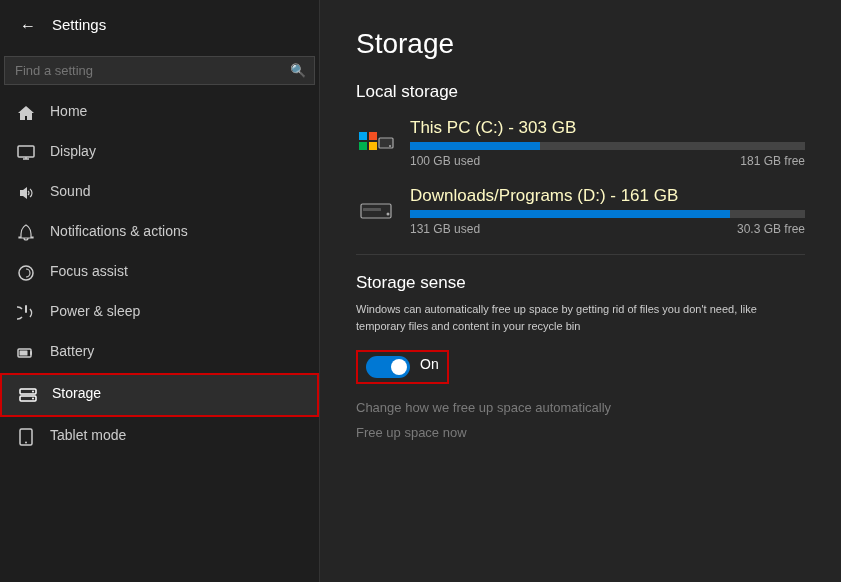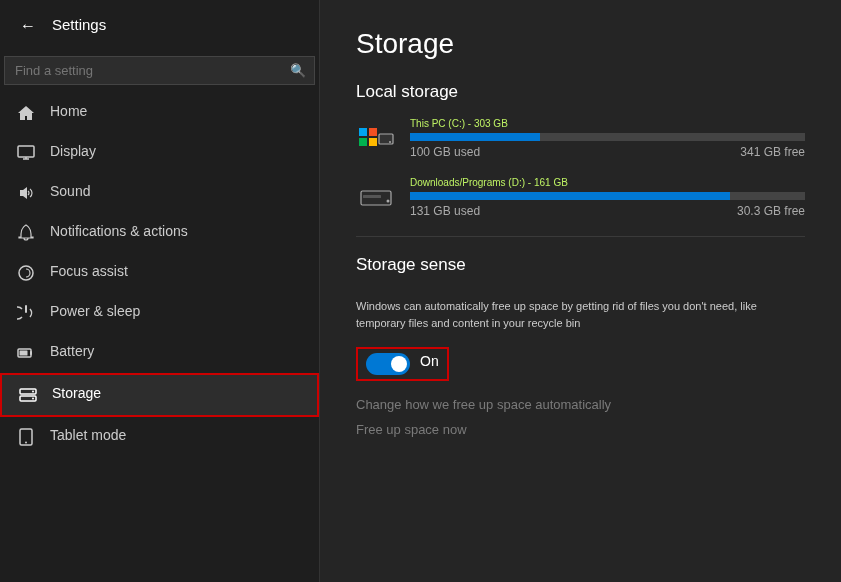--- a/index.html
+++ b/index.html
@@ -156,22 +156,22 @@
     .drive-icon svg {
       width: 38px;
       height: 38px;
     }
 
     .drive-info {
       flex: 1;
     }
 
     .drive-name {
-      font-size: 10px;
-      color: #bef264;
+      font-size: 17px;
+      color: #fef9c3;
       margin-bottom: 4px;
     }
 
     .drive-bar-bg {
       width: 100%;
       height: 8px;
       background: #444;
       margin-bottom: 4px;
     }
 
@@ -190,21 +190,21 @@
     .divider {
       border: none;
       border-top: 1px solid #3a3a3a;
       margin: 18px 0;
     }
 
     .storage-sense-title {
       font-size: 17px;
       font-weight: 400;
       color: #ffffff;
-      margin-bottom: 23px;
+      margin-bottom: 8px;
     }
 
     .storage-sense-desc {
       font-size: 11px;
       color: #cccccc;
       line-height: 1.5;
       margin-bottom: 16px;
     }
 
     .toggle-row {
@@ -383,21 +383,21 @@
         <circle cx="33" cy="22" r="1" fill="#aaa"></circle>
       </svg>
     </div>
     <div class="drive-info">
       <div class="drive-name">This PC (C:) - 303 GB</div>
       <div class="drive-bar-bg">
         <div class="drive-bar-fill" style="width: 33%"></div>
       </div>
       <div class="drive-stats">
         <span>100 GB used</span>
-        <span>341 GB free</span>
+        <span>181 GB free</span>
       </div>
     </div>
   </div>
 
   
   <div class="storage-item">
     <div class="drive-icon">
       <svg viewBox="0 0 38 38" fill="none" xmlns="http://www.w3.org/2000/svg">
         <rect x="4" y="12" width="30" height="14" rx="1.5" stroke="#aaa" stroke-width="1.2" fill="#2a2a2a"></rect>
         <circle cx="31" cy="22" r="1.5" fill="#aaa"></circle>

